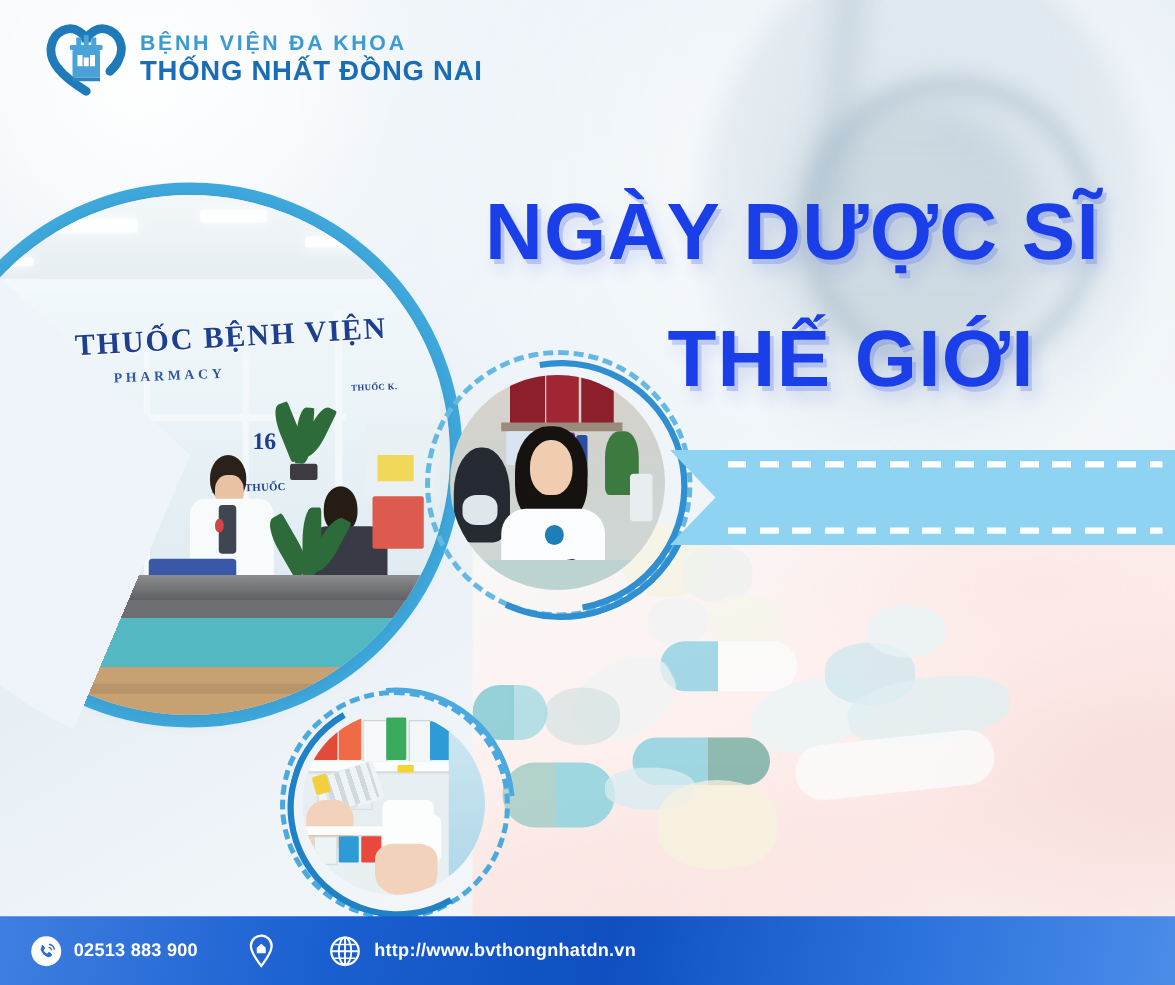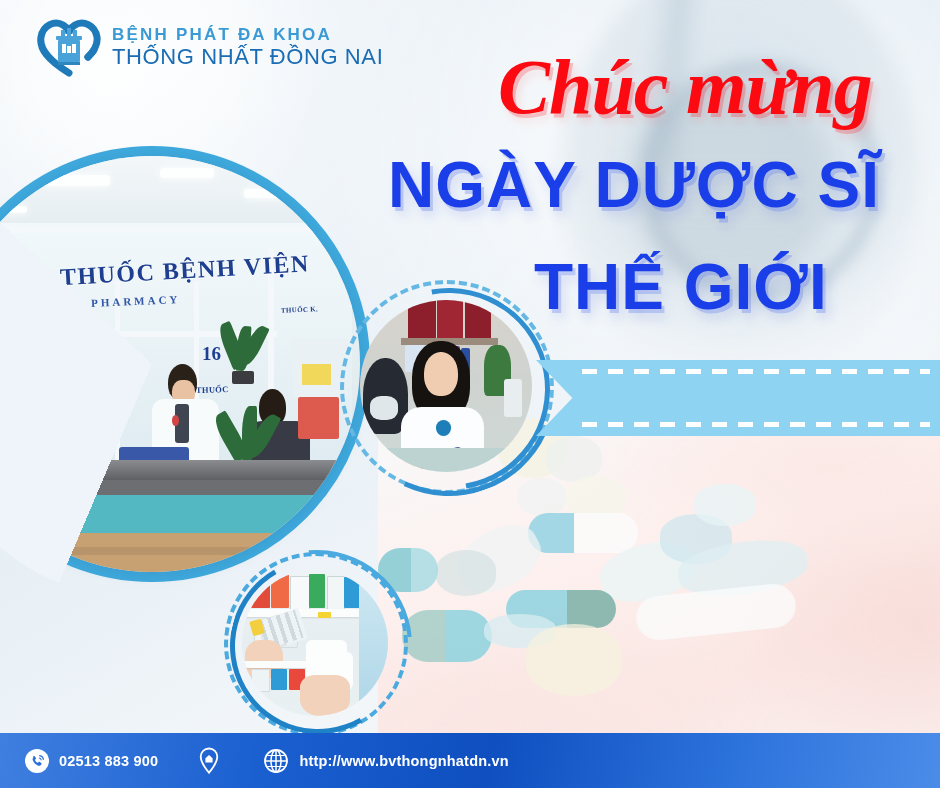--- a/index.html
+++ b/index.html
@@ -177,21 +177,21 @@
 
   
   .logo{position:absolute;left:36px;top:16px;display:flex;align-items:center;gap:10px;}
   .logo-mark{width:66px;height:62px;position:relative;flex:0 0 auto;}
   .logo-text{display:flex;flex-direction:column;line-height:1;}
   .logo-l1{
     font-family:"Liberation Sans",sans-serif;font-weight:700;font-size:17px;color:#3b9ad4;
     letter-spacing:2.2px;
   }
   .logo-l2{
-    font-family:"Liberation Sans",sans-serif;font-weight:400;font-size:22px;color:#1a6cb5;
+    font-family:"Liberation Sans",sans-serif;font-weight:700;font-size:22px;color:#1a6cb5;
     letter-spacing:.6px;margin-top:3px;
   }
 
   
   .footer{
     position:absolute;left:0;bottom:0;width:940px;height:55px;
     background:linear-gradient(100deg,#3f7fe0 0%,#1a5fd0 28%, #0f4fc0 52%, #2d73dc 78%, #4b8ce8 100%);
     display:flex;align-items:center;color:#fff;
   }
   .f-item{display:flex;align-items:center;gap:9px;}
@@ -388,26 +388,25 @@
         </g>
         <g fill="#ffffff">
           <rect x="26" y="28" width="4" height="9"></rect>
           <rect x="36" y="28" width="4" height="9"></rect>
           <rect x="31" y="30" width="4" height="7"></rect>
         </g>
         <rect x="22" y="46" width="22" height="3" fill="#2f86bf"></rect>
       </svg>
     </div>
     <div class="logo-text">
-      <span class="logo-l1">BỆNH PHÁT ĐA KHOA</span>
+      <span class="logo-l1">BỆNH VIỆN ĐA KHOA</span>
       <span class="logo-l2">THỐNG NHẤT ĐỒNG NAI</span>
     </div>
   </div>
 
-  <div class="chuc-mung">Chúc mừng</div>
   <div class="big-line l1">NGÀY DƯỢC SĨ</div>
   <div class="big-line l2">THẾ GIỚI</div>
 
   <div class="ribbon">
     <div class="ribbon-dash-t"></div>
     <div class="ribbon-dash-b"></div>
   </div>
 
   <div class="footer">
     <div class="f-item" style="margin-left:24px;">

